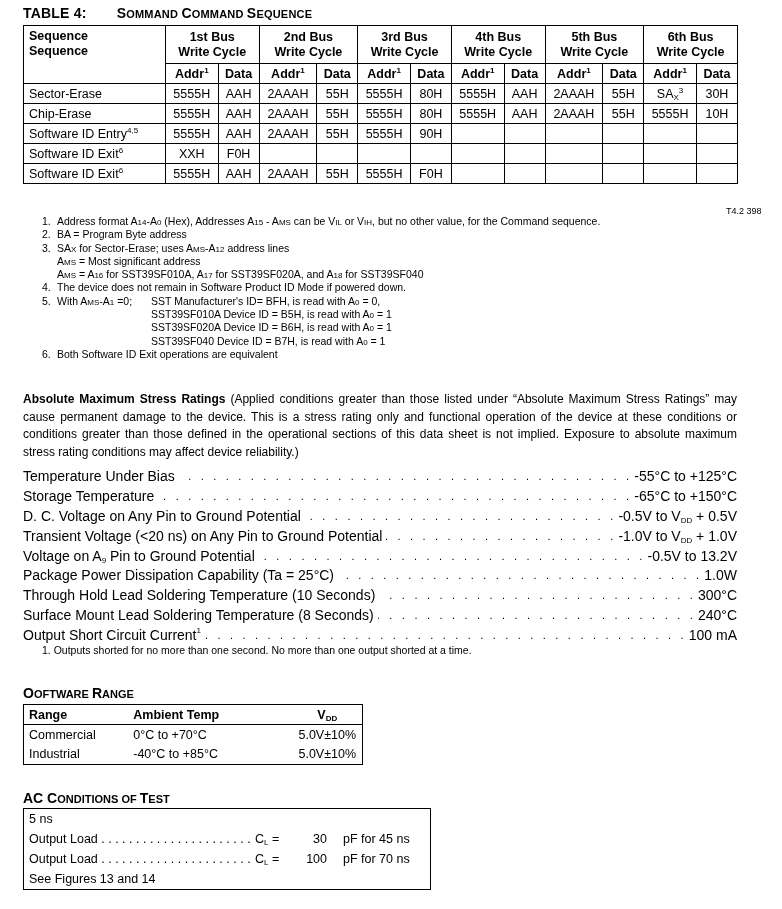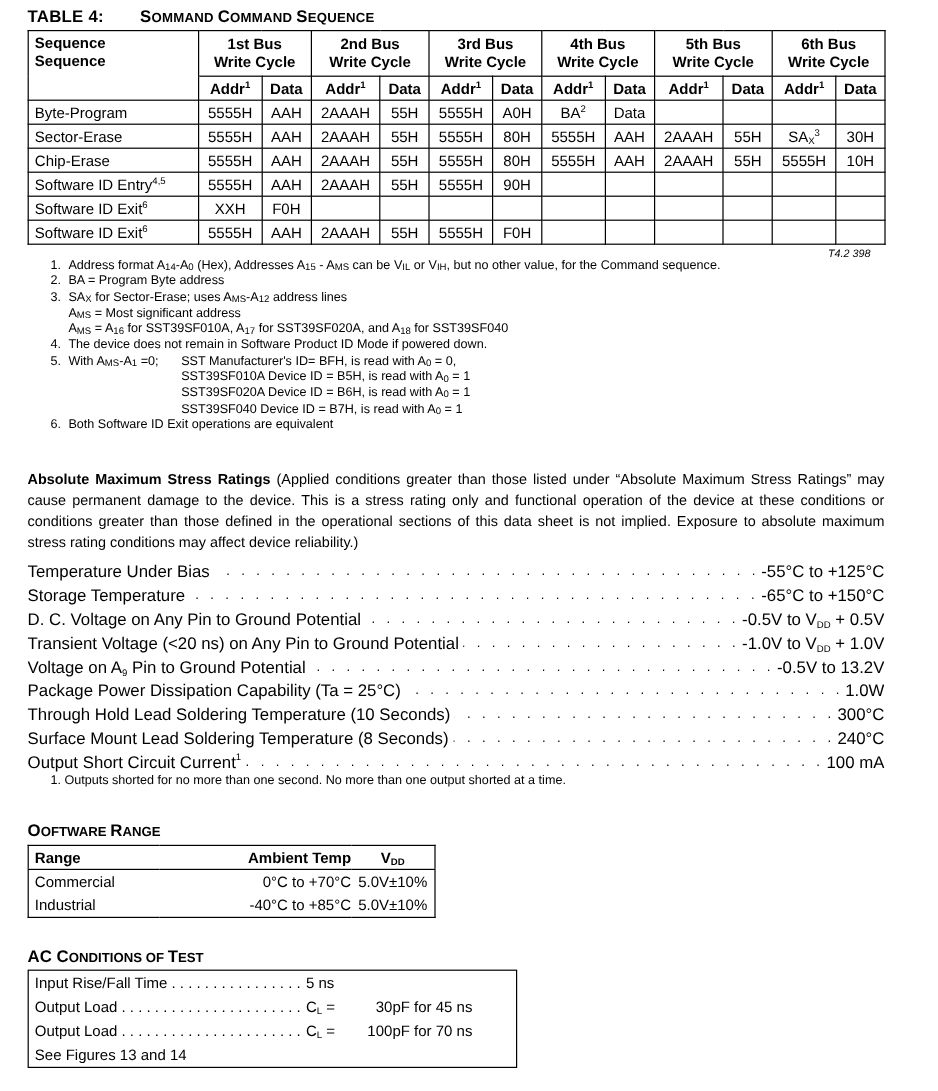--- a/index.html
+++ b/index.html
@@ -14,21 +14,21 @@
   table.cmd { position: absolute; left: 23px; top: 25px; width: 715px; border-collapse: collapse; font-size: 12.5px; }
   table.cmd td, table.cmd th { border: 1px solid #000; height: 20px; padding: 0 3px; text-align: center; font-weight: normal; white-space: nowrap; }
   table.cmd th { font-weight: bold; }
   table.cmd .hdr-top { height: 38px; line-height: 15px; }
   table.cmd .cmdname { text-align: left; padding-left: 5px; }
   table.cmd th.cmdname { vertical-align: top; padding-top: 3px; border-bottom: none; }
   table.cmd th.blank { border-top: none; }
   sup { font-size: 8px; vertical-align: top; position: relative; top: -1px; }
   sub { font-size: 8px; vertical-align: bottom; position: relative; top: 1px; }
 
-  .tag-t4 { position: absolute; left: 690px; top: 206px; font-size: 9px; font-style: italic; }
+  .tag-t4 { position: absolute; left: 726px; top: 206px; font-size: 9px; }
 
   .notes { position: absolute; left: 42px; top: 215px; font-size: 10.5px; line-height: 13.3px; }
   .notes .note { display: flex; }
   .notes .num { width: 15px; }
   .notes .cont { padding-left: 15px; }
   .notes .n5 { display: flex; }
   .notes .n5 .lead { width: 94px; }
 
   .amsr { position: absolute; left: 23px; top: 391px; width: 714px; font-size: 12px; line-height: 17.5px; text-align: justify; }
   .amsr b { font-weight: bold; }
@@ -38,30 +38,30 @@
   .rating-row .rlabel { flex: 0 0 auto; padding-right: 4px; }
   .rating-row .dots { flex: 1 1 auto; overflow: hidden; letter-spacing: 3.2px; color: #000; font-size: 11px; }
   .rating-row .rvalue { flex: 0 0 auto; padding-left: 2px; }
   .rat-note { position: absolute; left: 42px; top: 644px; font-size: 10.5px; }
 
   .op-title { position: absolute; left: 23px; top: 684px; font-weight: bold; }
   table.op { position: absolute; left: 23px; top: 704px; width: 340px; border-collapse: collapse; font-size: 12.5px; border: 1px solid #000; }
   table.op th { font-weight: bold; height: 20px; border-bottom: 1px solid #000; margin-left: 24px; }
   table.op td { height: 20px; }
   table.op .c1 { text-align: left; padding-left: 5px; width: 110px; }
-  table.op .c2 { text-align: right; width: 160px; }
+  table.op .c2 { text-align: left; width: 160px; }
   table.op .c3 { text-align: center; width: 70px; }
 
   .ac-title { position: absolute; left: 23px; top: 789px; font-weight: bold; }
   .ac-box { position: absolute; left: 23px; top: 808px; width: 408px; height: 82px; border: 1px solid #000; padding: 0 5px; font-size: 12.5px; }
   .ac-row { display: flex; height: 20px; align-items: center; white-space: nowrap; }
   .ac-row .alabel { width: 226px; overflow: hidden; }
   .ac-row .aval { display: flex; }
   .ac-row .asym { width: 42px; }
-  .ac-row .aval2 { width: 30px; text-align: right; margin-right: 0; }
+  .ac-row .aval2 { width: 30px; text-align: right; margin-right: 16px; }
 </style>
 </head>
 <body>
 
 <div class="table-title">
   <span class="lbl">TABLE 4:</span>
   <span id="t4-title"><span class="sc-big">S</span><span class="sc-small">OMMAND </span><span class="sc-big">C</span><span class="sc-small">OMMAND </span><span class="sc-big">S</span><span class="sc-small">EQUENCE</span></span>
 </div>
 
 <table class="cmd">
@@ -89,35 +89,20 @@
         <th><span>Addr</span><sup>1</sup></th>
         <th>Data</th>
         <th><span>Addr</span><sup>1</sup></th>
         <th>Data</th>
         <th><span>Addr</span><sup>1</sup></th>
         <th>Data</th>
       </tr>
   </thead>
   <tbody id="cmd-body">
       <tr>
-        <td class="cmdname">Byte-Program</td>
-        <td>5555H</td>
-        <td>AAH</td>
-        <td>2AAAH</td>
-        <td>55H</td>
-        <td>5555H</td>
-        <td>A0H</td>
-        <td>BA<sup>2</sup></td>
-        <td>Data</td>
-        <td></td>
-        <td></td>
-        <td></td>
-        <td></td>
-      </tr>
-      <tr>
         <td class="cmdname">Sector-Erase</td>
         <td>5555H</td>
         <td>AAH</td>
         <td>2AAAH</td>
         <td>55H</td>
         <td>5555H</td>
         <td>80H</td>
         <td>5555H</td>
         <td>AAH</td>
         <td>2AAAH</td>
@@ -298,21 +283,20 @@
         <td class="c1">Industrial</td>
         <td class="c2">-40°C to +85°C</td>
         <td class="c3">5.0V±10%</td>
       </tr>
     </tbody>
 </table>
 
 <div class="ac-title" id="ac-title"><span class="sc-big">AC C</span><span class="sc-small">ONDITIONS OF </span><span class="sc-big">T</span><span class="sc-small">EST</span></div>
 <div class="ac-box" id="ac-box">
     <div class="ac-row">
-      <span class="alabel">Input Rise/Fall Time  . . . . . . . . . . . . . . . .</span>
       <span class="aval">
         <span class="">5 ns</span>
       </span>
     </div>
     <div class="ac-row">
       <span class="alabel">Output Load . . . . . . . . . . . . . . . . . . . . . . . . . .</span>
       <span class="aval">
         <span class="asym">C<sub>L</sub> =</span>
         <span class="aval2">30</span>
         <span>pF for 45 ns</span>

